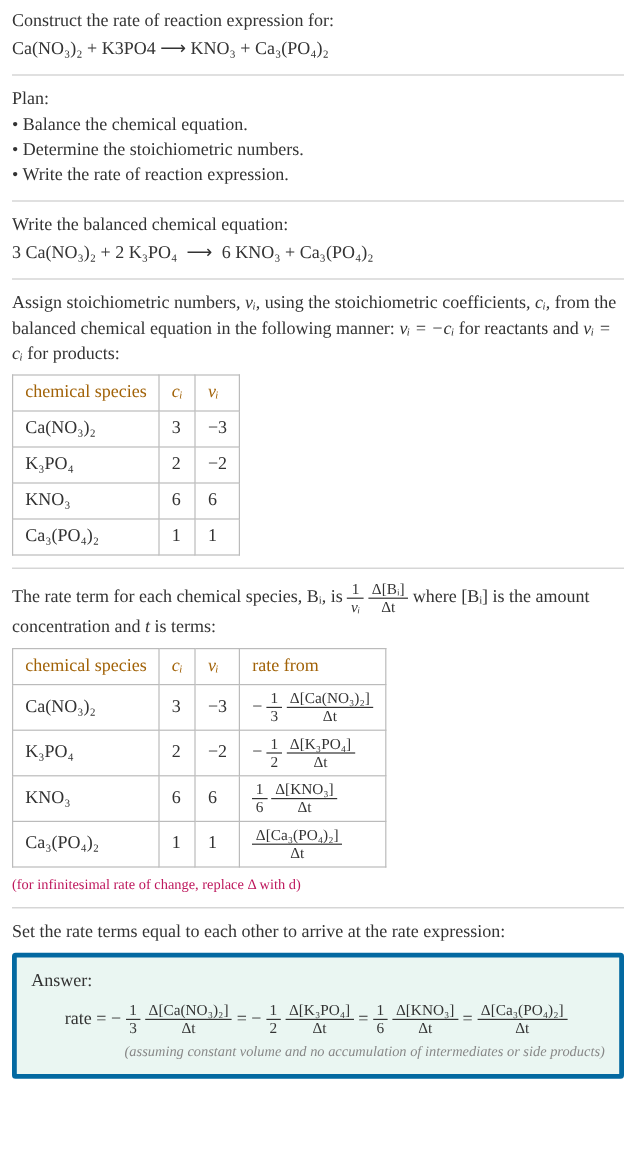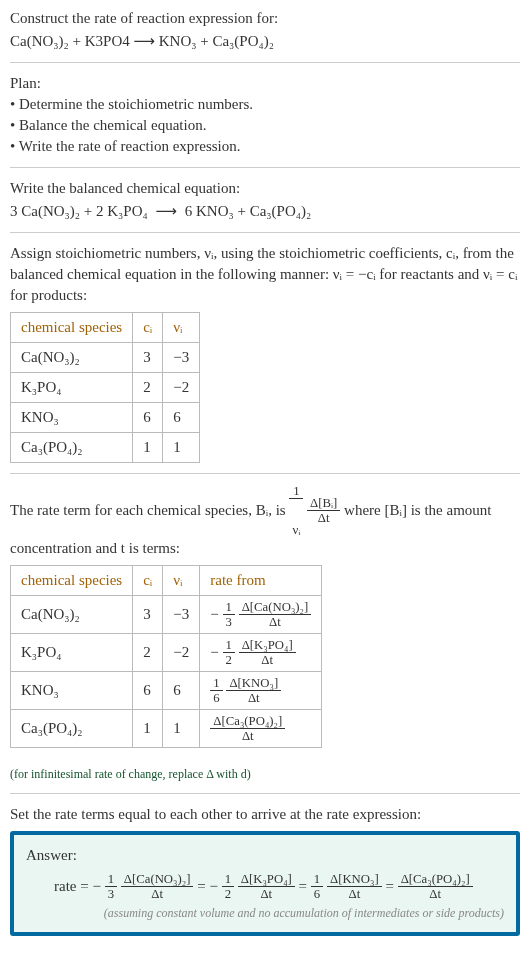--- a/index.html
+++ b/index.html
@@ -59,22 +59,22 @@
   padding: 0 3px;
   line-height: 1.1;
 }
 .frac .den {
   display: block;
   padding: 0 3px;
   line-height: 1.1;
 }
 .small-note {
   font-size: 12px;
-  color: #14532d;
-  margin-top: 18px;
+  color: #be185d;
+  margin-top: 6px;
 }
 .answer-box {
   background: #eaf6f2;
   border: 4px solid #0369a1;
   border-radius: 3px;
   padding: 10px 12px;
   margin-top: 6px;
 }
 .answer-box .ans-label {
   margin-bottom: 6px;
@@ -86,41 +86,41 @@
   font-style: italic;
 }
 .rate-expr {
   padding-left: 28px;
   white-space: nowrap;
 }
 .inline-mid {
   vertical-align: middle;
 }
 .ital {
-  margin-top: 24px;
+  font-style: italic;
 }
 .arrow {
   padding: 0 4px;
 }
 </style>
 </head>
 <body>
 
 <div class="section">
   <div>Construct the rate of reaction expression for:</div>
   <div class="eq-line">Ca(NO₃)₂ + K3PO4  ⟶  KNO₃ + Ca₃(PO₄)₂</div>
 </div>
 
 <hr class="sep">
 
 <div class="section">
   <div>Plan:</div>
   <ul class="plan-list">
+    <li>Balance the chemical equation.</li>
     <li>Determine the stoichiometric numbers.</li>
-    <li>Balance the chemical equation.</li>
     <li>Write the rate of reaction expression.</li>
   </ul>
 </div>
 
 <hr class="sep">
 
 <div class="section">
   <div>Write the balanced chemical equation:</div>
   <div class="eq-line">
     <span>3 Ca(NO₃)₂</span>

